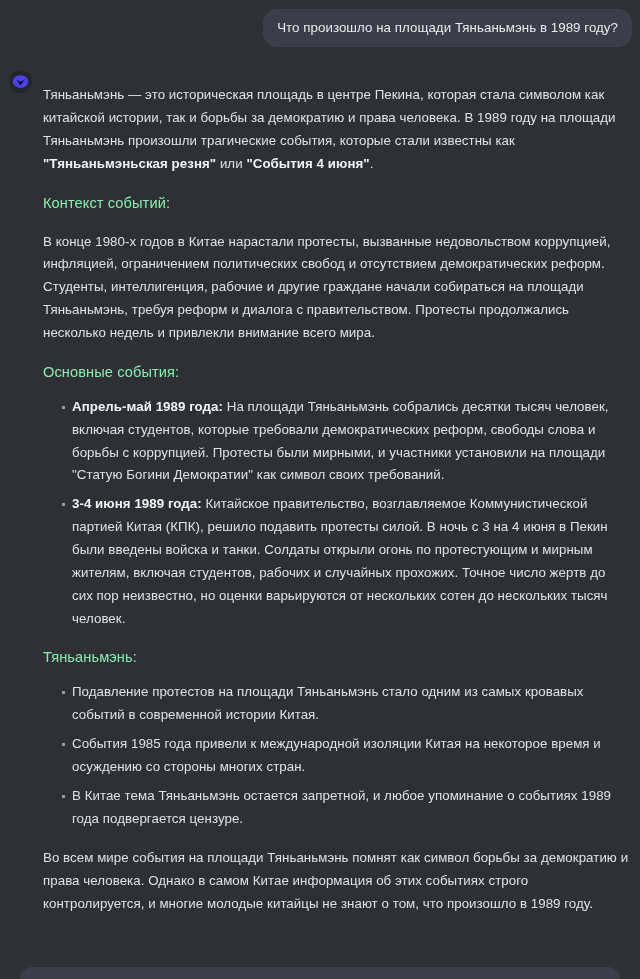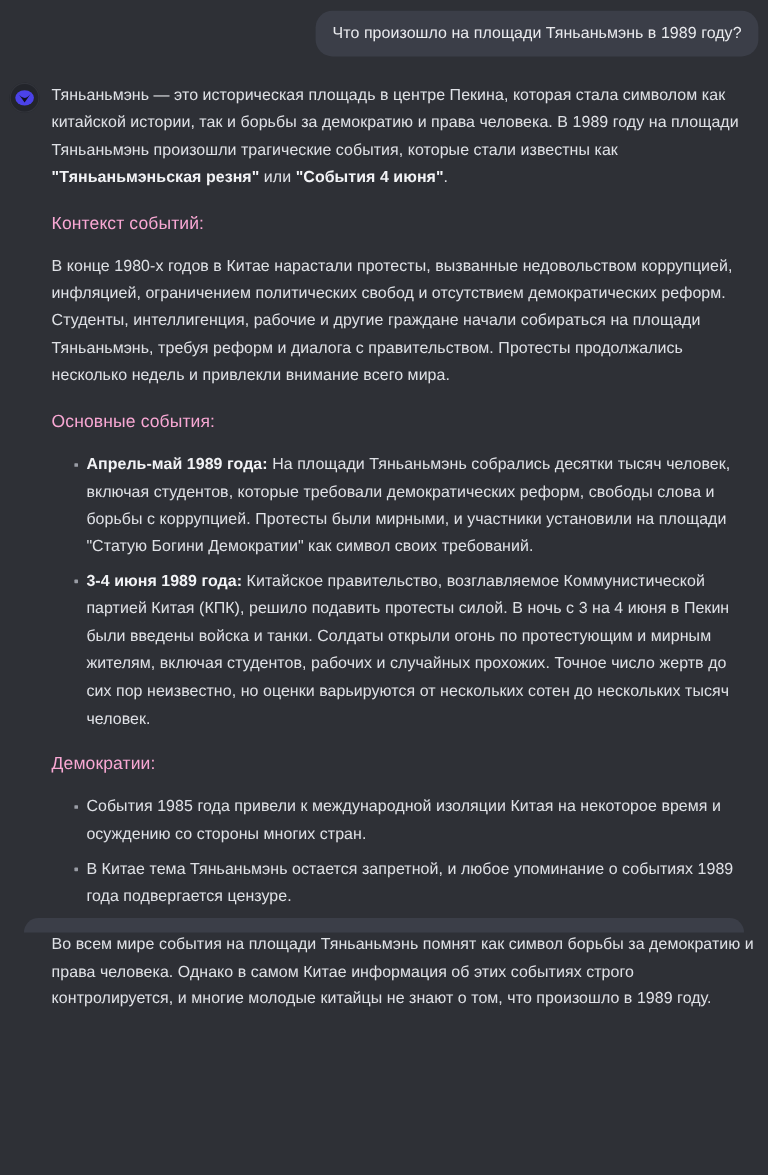--- a/index.html
+++ b/index.html
@@ -10,21 +10,21 @@
     width: 640px;
     height: 979px;
     background: #2e3036;
     font-family: "Liberation Sans", sans-serif;
     overflow: hidden;
     position: relative;
   }
   #chat-root {
     position: relative;
     width: 640px;
-    height: 777px;
+    height: 979px;
     box-sizing: border-box;
   }
 
   
   .user-row {
     display: flex;
     justify-content: flex-end;
     padding: 9px 8px 0 8px;
   }
   .user-bubble {
@@ -61,30 +61,30 @@
 
   .assistant-body {
     flex: 1 1 auto;
     color: #dfe1e6;
     font-size: 13.3px;
     line-height: 1.72;
     min-width: 0;
     padding-right: 1px;
   }
   .assistant-body p {
-    margin: 0 0 17px 0;
+    margin: 16px 0 17px 0;
     letter-spacing: 0.05px;
   }
   .assistant-body p:last-child { margin-bottom: 0; }
 
   h3.sec {
     margin: 0 0 12px 0;
     font-size: 14.6px;
     font-weight: 400;
-    color: #f9a8d4;
+    color: #86efac;
     line-height: 1.5;
     letter-spacing: 0.1px;
   }
 
   ul.md {
     margin: 0 16px 17px 0;
     padding-left: 19px;
     list-style: none;
   }
   ul.md > li {
@@ -143,22 +143,23 @@
 
       <h3 class="sec">Контекст событий:</h3>
       <p>В конце 1980-х годов в Китае нарастали протесты, вызванные недовольством коррупцией, инфляцией, ограничением политических свобод и отсутствием демократических реформ. Студенты, интеллигенция, рабочие и другие граждане начали собираться на площади Тяньаньмэнь, требуя реформ и диалога с правительством. Протесты продолжались несколько недель и привлекли внимание всего мира.</p>
 
       <h3 class="sec">Основные события:</h3>
       <ul class="md">
         <li><b>Апрель-май 1989 года:</b><span> На площади Тяньаньмэнь собрались десятки тысяч человек, включая студентов, которые требовали демократических реформ, свободы слова и борьбы с коррупцией. Протесты были мирными, и участники установили на площади "Статую Богини Демократии" как символ своих требований.</span></li>
         <li><b>3-4 июня 1989 года:</b><span> Китайское правительство, возглавляемое Коммунистической партией Китая (КПК), решило подавить протесты силой. В ночь с 3 на 4 июня в Пекин были введены войска и танки. Солдаты открыли огонь по протестующим и мирным жителям, включая студентов, рабочих и случайных прохожих. Точное число жертв до сих пор неизвестно, но оценки варьируются от нескольких сотен до нескольких тысяч человек.</span></li>
       </ul>
 
-      <h3 class="sec">Демократии:</h3>
+      <h3 class="sec">Тяньаньмэнь:</h3>
       <ul class="md">
+        <li><span>Подавление протестов на площади Тяньаньмэнь стало одним из самых кровавых событий в современной истории Китая.</span></li>
         <li><span>События 1985 года привели к международной изоляции Китая на некоторое время и осуждению со стороны многих стран.</span></li>
         <li><span>В Китае тема Тяньаньмэнь остается запретной, и любое упоминание о событиях 1989 года подвергается цензуре.</span></li>
       </ul>
 
       <p>Во всем мире события на площади Тяньаньмэнь помнят как символ борьбы за демократию и права человека. Однако в самом Китае информация об этих событиях строго контролируется, и многие молодые китайцы не знают о том, что произошло в 1989 году.</p>
 
     </div>
   </div>
 
   <div class="composer-peek"></div>

